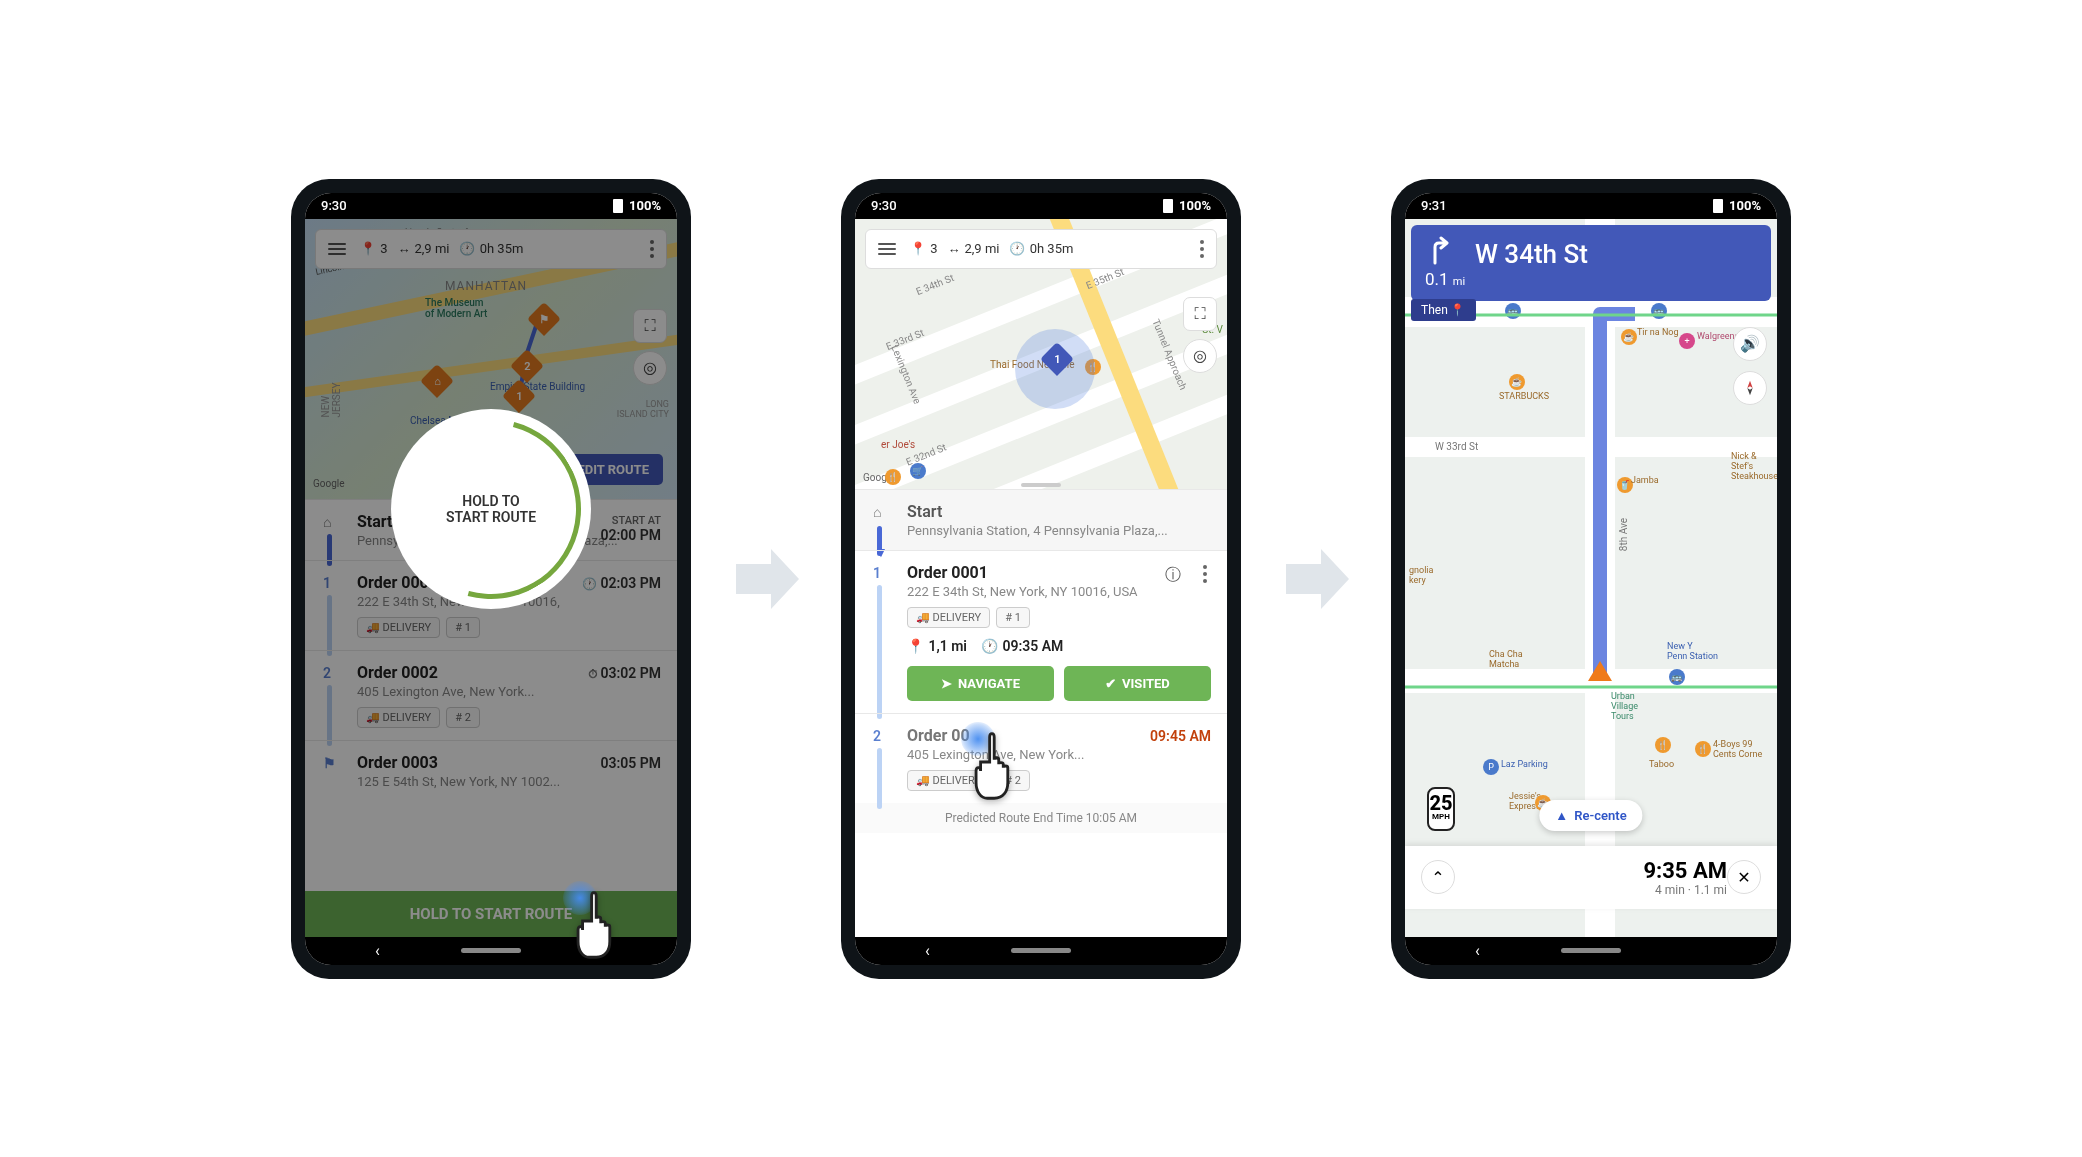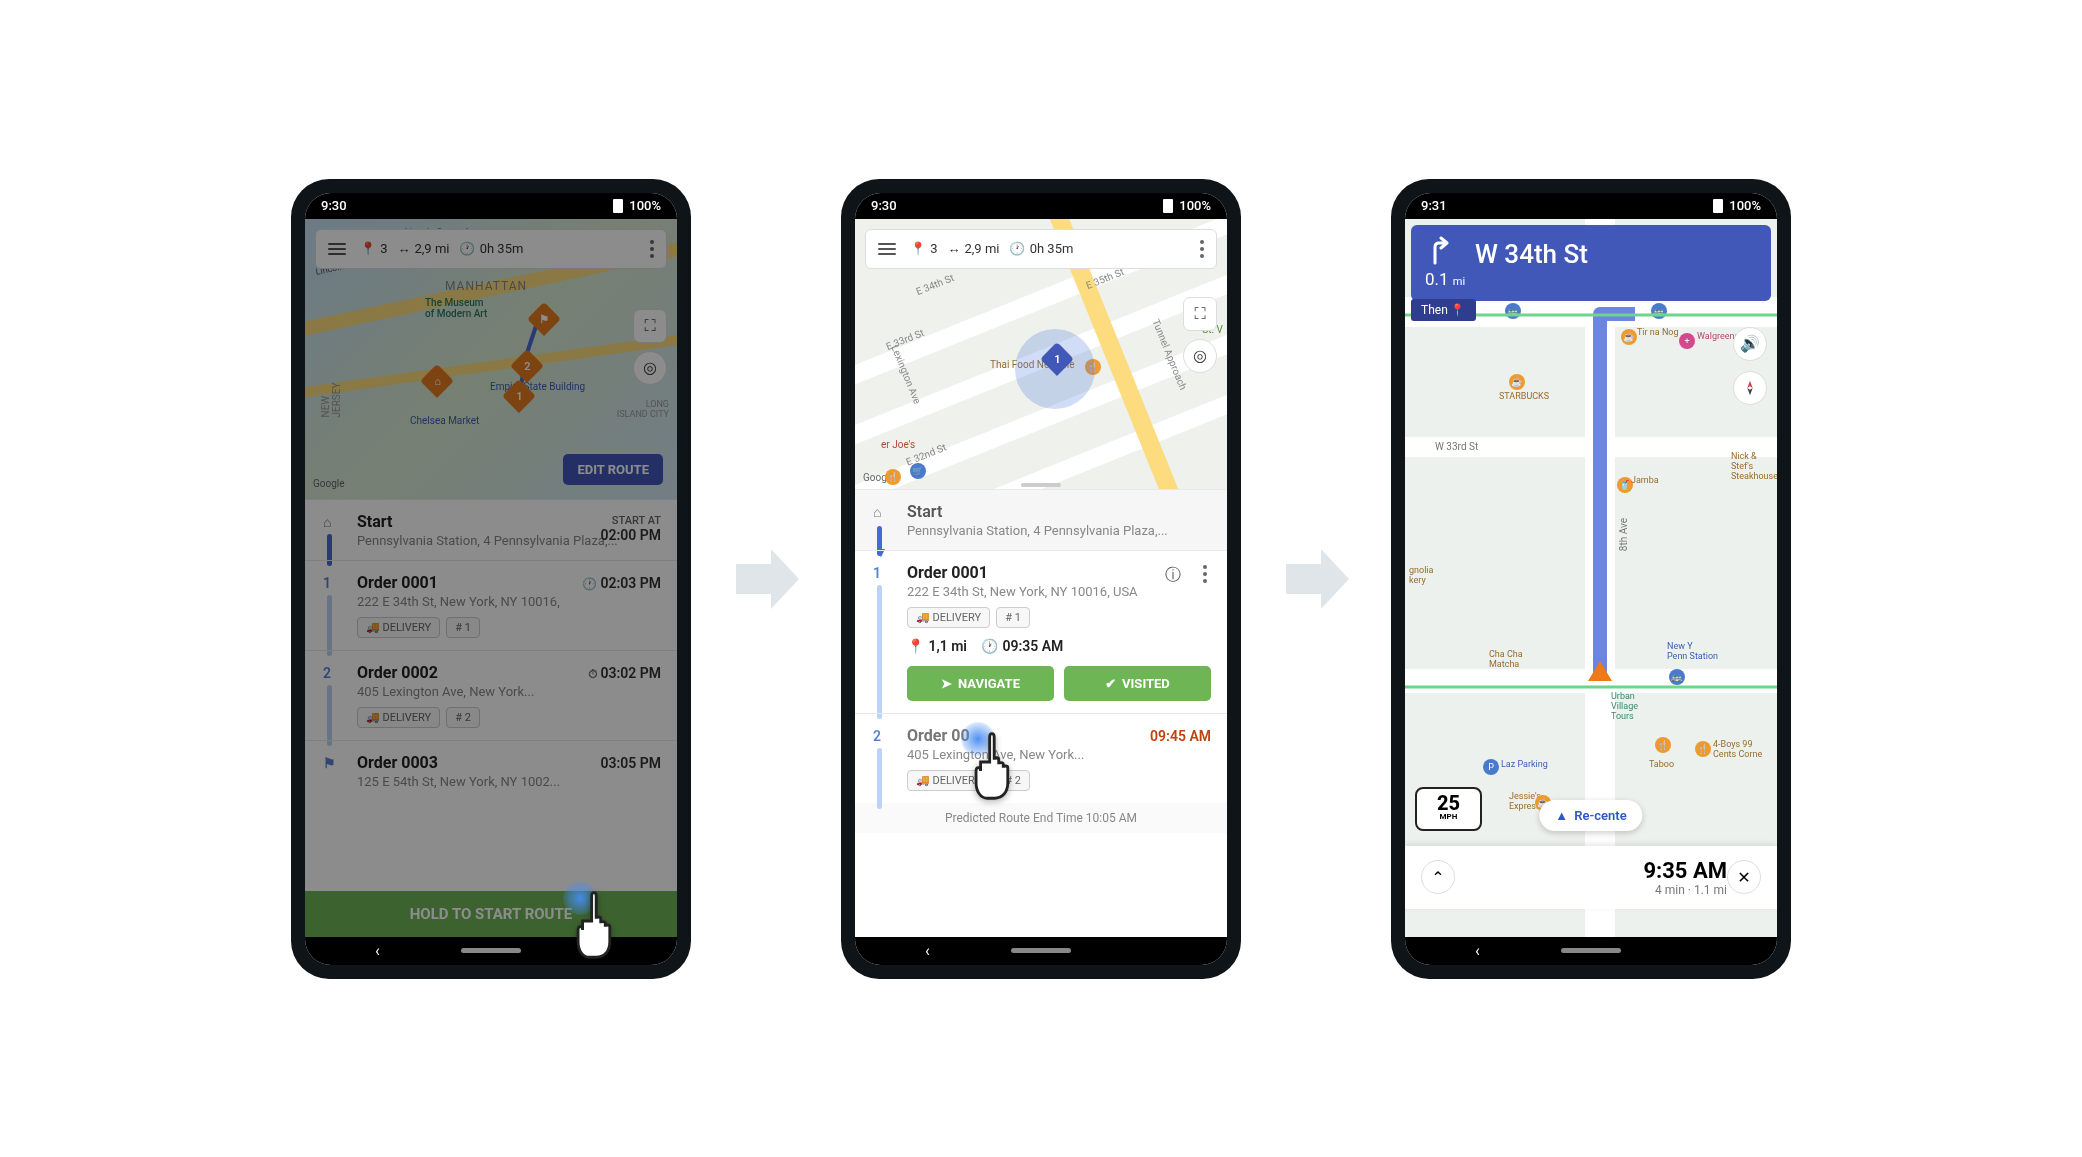--- a/index.html
+++ b/index.html
@@ -36,21 +36,21 @@
     height: 26px;
     background: #000;
     color: #fff;
     display: flex;
     align-items: center;
     justify-content: space-between;
     padding: 0 16px;
     font-size: 13px;
     font-weight: 500;
   }
-  .status-right { display: flex; align-items: center; gap: 6px; }
+  .status-right { display: flex; align-items: center; gap: 6px; font-weight: bold; }
   .battery-icon {
     width: 10px; height: 14px;
     background: #fff;
     border-radius: 1px;
     position: relative;
   }
   .nav-bar {
     height: 28px;
     background: #000;
     display: flex;
@@ -282,22 +282,22 @@
     position: absolute;
     left: 0px; bottom: -20px;
     background: #2e3d8d;
     color: #fff;
     padding: 4px 10px;
     font-size: 12px;
     border-radius: 3px;
   }
   .speed-box {
     position: absolute;
-    left: 10px; bottom: 106px;
-    width: 67px; height: 44px;
+    left: 22px; bottom: 106px;
+    width: 28px; height: 44px;
     border: 2px solid #222;
     border-radius: 8px;
     background: #fff;
     text-align: center;
     line-height: 1;
     padding-top: 4px;
   }
   .speed-box .num { font-size: 20px; font-weight: 800; }
   .speed-box .unit { font-size: 8px; font-weight: 700; }
   .recenter {
@@ -470,20 +470,24 @@
         <div class="stop-time"><span>03:05 PM</span></div>
       </div>
     </div>
     <div class="hold-btn">HOLD TO START ROUTE</div>
     <div class="nav-bar">
       <div class="nav-back">‹</div>
       <div class="nav-pill"></div>
     </div>
 
     <div class="dimmer" style="top:26px;bottom:28px;"></div>
+    <div class="hold-circle">
+      <div>HOLD TO</div>
+      <div>START ROUTE</div>
+    </div>
     <div class="hand" style="right:40px;bottom:-2px;">
       <div class="tap"></div>
       <svg viewBox="0 0 60 70">
         <path d="M 20 8 C 20 4 24 4 24 8 L 24 28 C 24 26 28 26 28 28 L 28 32 C 28 30 32 30 32 32 L 32 35 C 32 33 36 33 36 35 L 36 48 C 36 56 32 62 24 62 L 18 62 C 12 62 8 56 8 48 L 8 38 C 8 34 12 34 12 38 L 12 30 L 20 30 Z" fill="#fff" stroke="#222" stroke-width="2.5"></path>
       </svg>
     </div>
   </div>
 </div>
 
 <div class="arrow">

